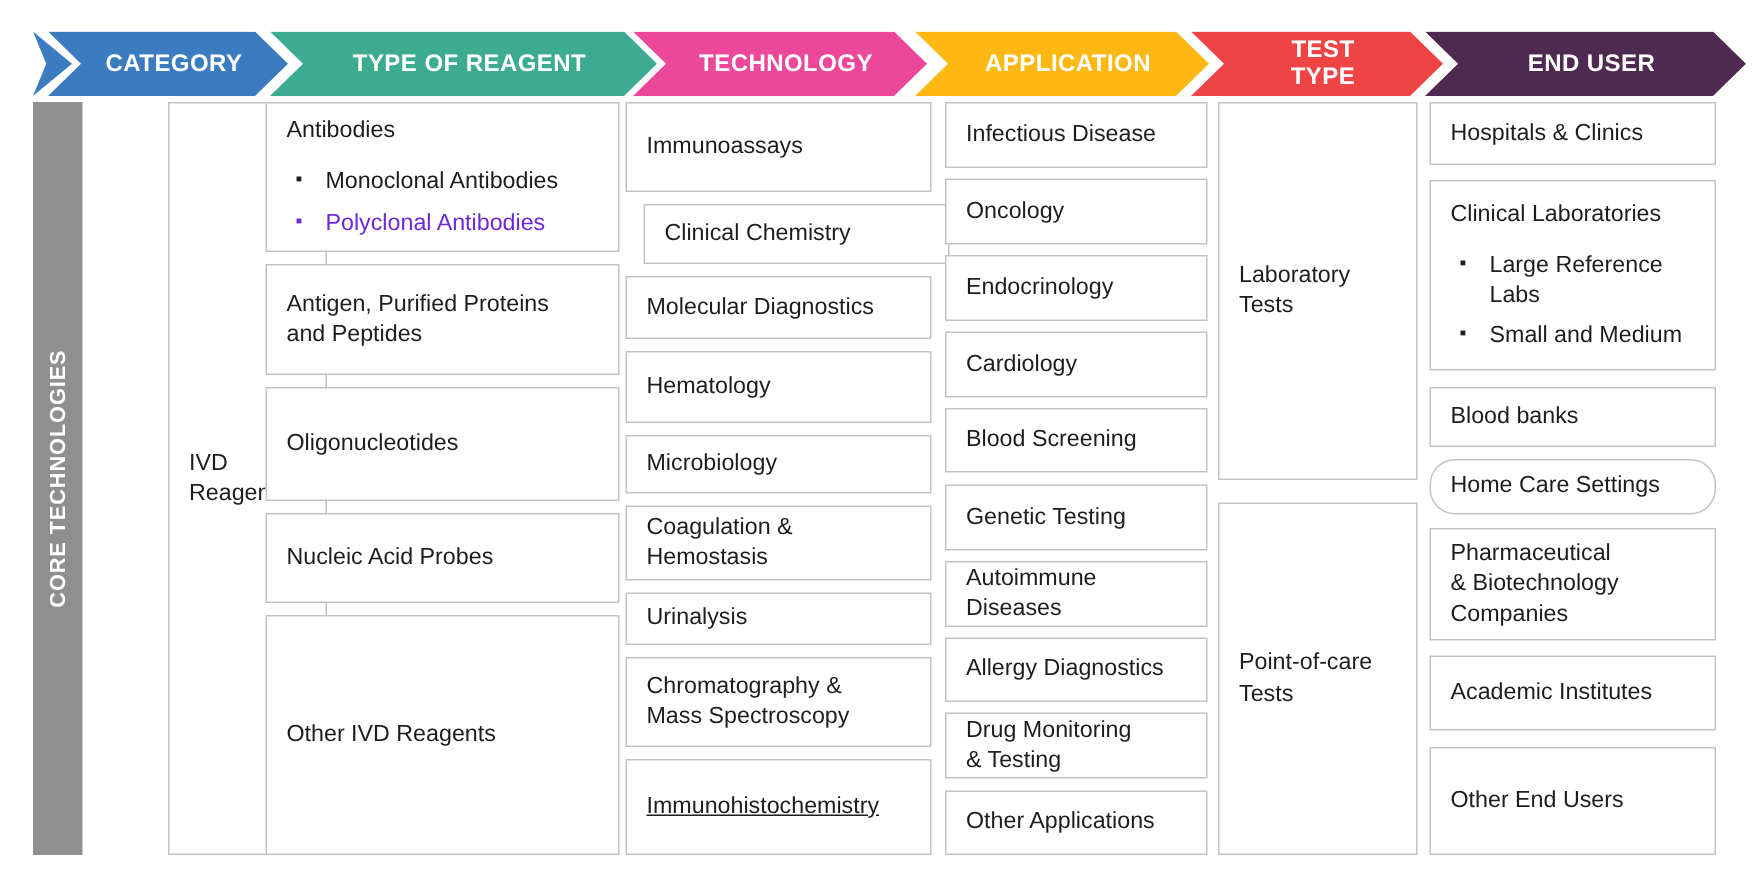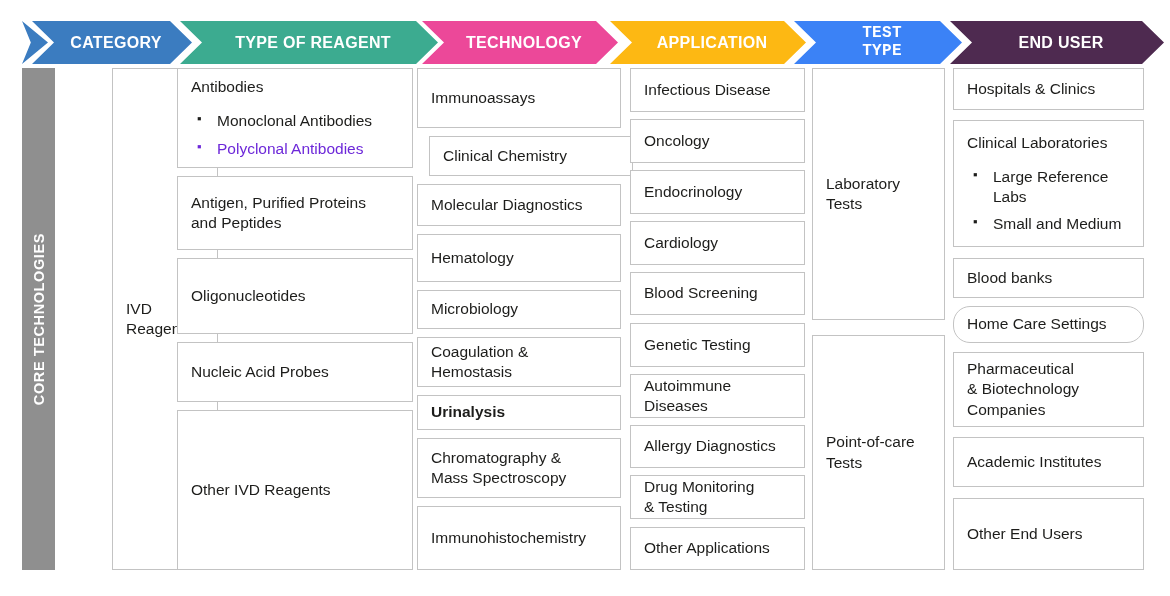--- a/index.html
+++ b/index.html
@@ -60,21 +60,21 @@
   </div>
   <div class="banner" style="left: 180px; width: 258px; background: rgb(60, 171, 144);">
     <span>TYPE OF REAGENT</span>
   </div>
   <div class="banner" style="left: 422px; width: 196px; background: #ec4899;">
     <span>TECHNOLOGY</span>
   </div>
   <div class="banner" style="left: 610px; width: 196px; background: rgb(253, 184, 19);">
     <span>APPLICATION</span>
   </div>
-  <div class="banner" style="left: 794px; width: 168px; background: #3b82f6; font-family: Liberation Mono, monospace;">
+  <div class="banner" style="left: 794px; width: 168px; background: #ef4444;">
     <span>TEST
 TYPE</span>
   </div>
   <div class="banner" style="left: 950px; width: 214px; background: rgb(78, 42, 80);">
     <span>END USER</span>
   </div>
 
   <div class="sidebar" style="left: 22px; top: 68px; width: 33px; height: 502px; background: rgb(143, 143, 143);">
     <span class="vtext">CORE TECHNOLOGIES</span>
   </div>
@@ -117,28 +117,28 @@
   <div class="box" style="left:417px;top:234px;width:204px;height:48px;">
     <div class="title">Hematology</div>
   </div>
   <div class="box" style="left:417px;top:290px;width:204px;height:39px;">
     <div class="title">Microbiology</div>
   </div>
   <div class="box" style="left:417px;top:337px;width:204px;height:50px;">
     <div class="title">Coagulation &amp;
 Hemostasis</div>
   </div>
-  <div class="box" style="left:417px;top:395px;width:204px;height:35px;font-weight:bold;">
+  <div class="box" style="left:417px;top:395px;width:204px;height:35px;">
     <div class="title">Urinalysis</div>
   </div>
   <div class="box" style="left:417px;top:438px;width:204px;height:60px;">
     <div class="title">Chromatography &amp;
 Mass Spectroscopy</div>
   </div>
-  <div class="box" style="left:417px;top:506px;width:204px;height:64px;">
+  <div class="box" style="left:417px;top:506px;width:204px;height:64px;text-decoration:underline;">
     <div class="title">Immunohistochemistry</div>
   </div>
 
   <div class="box" style="left:630px;top:68px;width:175px;height:44px;">
     <div class="title">Infectious Disease</div>
   </div>
   <div class="box" style="left:630px;top:119px;width:175px;height:44px;">
     <div class="title">Oncology</div>
   </div>
   <div class="box" style="left:630px;top:170px;width:175px;height:44px;">

